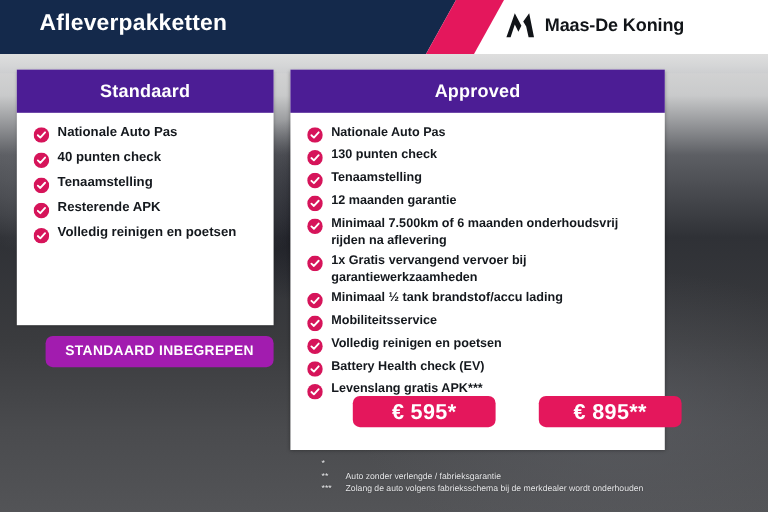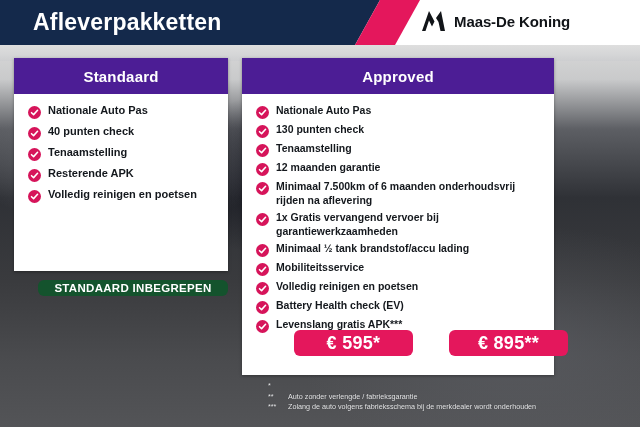--- a/index.html
+++ b/index.html
@@ -36,21 +36,21 @@
     background:#14294b;
     clip-path:polygon(0 0, 380px 0, 355px 45px, 0 45px);
   }
   .header-pink{
     position:absolute;left:340px;top:0;width:80px;height:45px;
     background:#e4175c;
     clip-path:polygon(40px 0, 80px 0, 55px 45px, 15px 45px);
   }
   .header-title{
     position:absolute;left:33px;top:9px;
-    color:#ffffff;font-size:23px;font-weight:bold;letter-spacing:.2px;
+    color:#ffffff;font-size:19px;font-weight:bold;letter-spacing:.2px;
     white-space:nowrap;
   }
   .brand{
     position:absolute;left:421px;top:10px;display:flex;align-items:center;gap:8px;
   }
   .brand-mark{width:25px;height:22px;display:block;}
   .brand-name{
     color:#111418;font-size:15px;font-weight:bold;white-space:nowrap;letter-spacing:-.1px;
   }
   
@@ -75,22 +75,22 @@
   .feature-text{
     font-size:10.5px;font-weight:bold;color:#14181d;line-height:13.5px;
   }
   .feature-text .cont{display:block;}
   
   #card-standard{left:14px;top:58px;width:214px;height:213px;}
   #card-standard .card-head{height:36px;}
   #card-standard .feature-item{margin-bottom:6px;}
   #card-standard .feature-text{font-size:11px;}
   .std-btn{
-    position:absolute;left:24px;top:222px;width:190px;height:16px;
-    background:#14532d;border-radius:6px;border:0;
+    position:absolute;left:24px;top:222px;width:190px;height:26px;
+    background:#a21caf;border-radius:6px;border:0;
     color:#ffffff;font-family:"Liberation Sans",sans-serif;
     font-size:11.5px;font-weight:bold;letter-spacing:.3px;
     display:flex;align-items:center;justify-content:center;cursor:pointer;
   }
   
   #card-approved{left:242px;top:58px;width:312px;height:317px;}
   #card-approved .card-head{height:36px;}
   .price-row{
     position:absolute;left:0;top:272px;width:378px;
     display:flex;justify-content:center;gap:36px;

